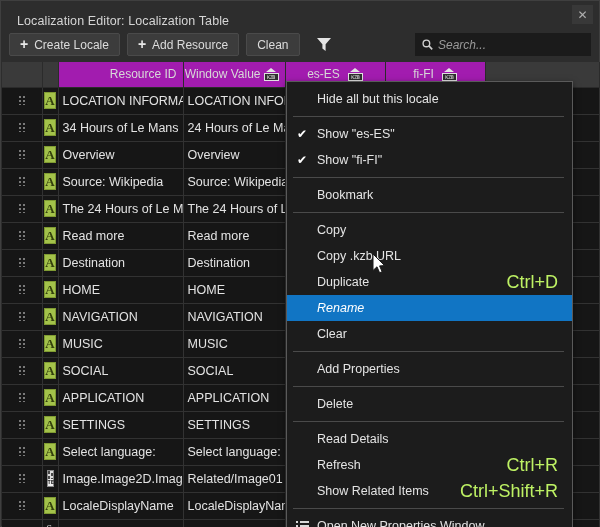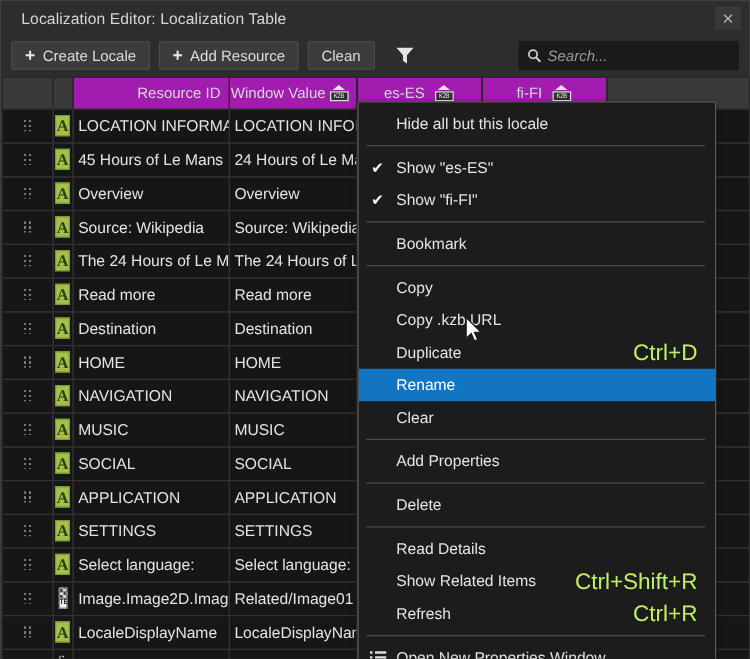--- a/index.html
+++ b/index.html
@@ -13,21 +13,21 @@
     position: relative;
     width: 600px; height: 527px;
     background: #2d2d2d;
     border: 1px solid #3f3f3f;
   }
 
   
   .titlebar {
     height: 27px;
     background: #2d2d2d;
-    display: flex; align-items: center;
+    display: flex; align-items: flex-end;
     padding-left: 16px;
     position: relative;
   }
   .titlebar .title {
     font-size: 12.5px;
     color: #d6d6d6;
     letter-spacing: 0.1px;
   }
   .close-btn {
     position: absolute;
@@ -257,21 +257,21 @@
     cursor: default;
     position: relative;
   }
   .ctx-item .gutter {
     width: 30px; height: 100%;
     display: flex; align-items: center; justify-content: center;
     flex: none;
   }
   .ctx-item .lbl { flex: 1; white-space: nowrap; }
   .ctx-item .accel { color: #bef264; font-size: 18px; padding-right: 4px; text-align: center; }
-  .ctx-item.sel { background: #1175c4; }
+  .ctx-item.sel { background: #1175c4; font-style: italic; }
   .ctx-item.sel .lbl, .ctx-item.sel .accel { color: #ffffff; }
   .ctx-sep {
     height: 1px;
     background: #4a4a4a;
     margin: 4px 8px 4px 6px;
   }
   .chk { color: #ffffff; font-size: 12px; line-height: 1; }
   .list-icon {
     width: 13px; height: 10px;
     position: relative;
@@ -412,21 +412,21 @@
             <td class="c-grip">
               <div class="grip">
                 <i></i>
               </div>
             </td>
             <td class="c-icon">
               <div class="ticon">
                 <div class="ic-text">A</div>
               </div>
             </td>
-            <td class="val">45 Hours of Le Mans</td>
+            <td class="val">34 Hours of Le Mans</td>
             <td class="val">24 Hours of Le Ma</td>
             <td class="val empty"></td>
             <td class="val empty"></td>
             <td class="empty"></td>
           </tr>
           <tr>
             <td class="c-grip">
               <div class="grip">
                 <i></i>
               </div>
@@ -752,27 +752,27 @@
         <span class="accel"></span>
       </div>
       <div class="ctx-sep"></div>
       <div class="ctx-item">
         <span class="gutter"></span>
         <span class="lbl">Read Details</span>
         <span class="accel"></span>
       </div>
       <div class="ctx-item">
         <span class="gutter"></span>
+        <span class="lbl">Refresh</span>
+        <span class="accel">Ctrl+R</span>
+      </div>
+      <div class="ctx-item">
+        <span class="gutter"></span>
         <span class="lbl">Show Related Items</span>
         <span class="accel">Ctrl+Shift+R</span>
-      </div>
-      <div class="ctx-item">
-        <span class="gutter"></span>
-        <span class="lbl">Refresh</span>
-        <span class="accel">Ctrl+R</span>
       </div>
       <div class="ctx-sep"></div>
       <div class="ctx-item">
         <span class="gutter">
           <span class="list-icon"></span>
         </span>
         <span class="lbl">Open New Properties Window</span>
         <span class="accel"></span>
       </div>
     </div>

